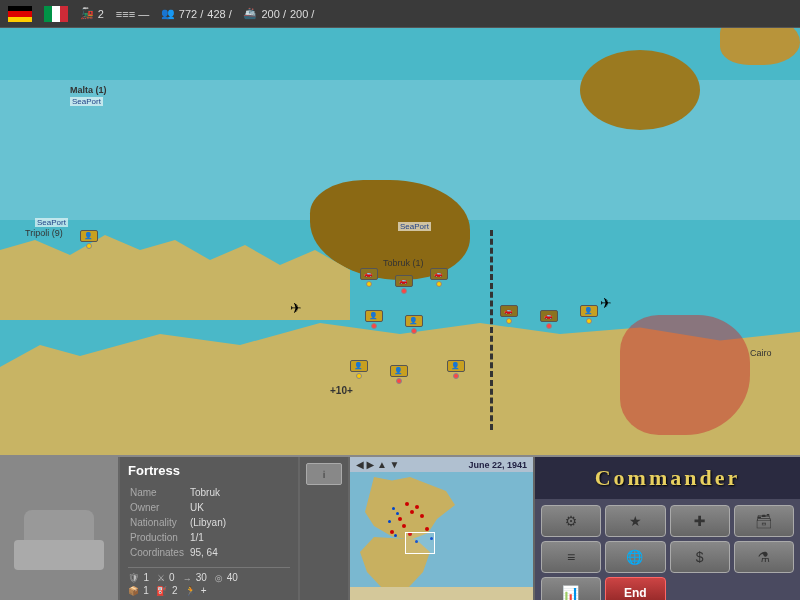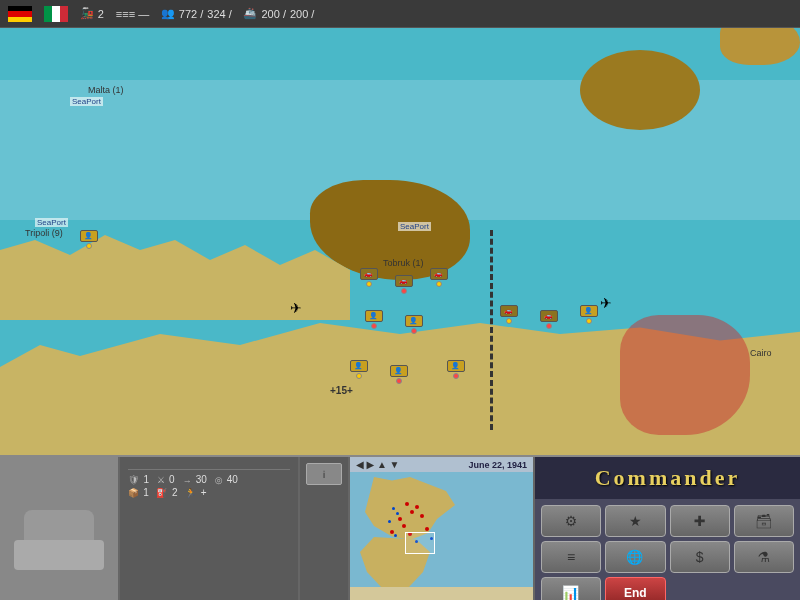--- a/index.html
+++ b/index.html
@@ -455,21 +455,21 @@
     <div class="top-bar-item">
       <span>🚂</span>
       <span>2</span>
     </div>
     <div class="top-bar-item">
       <span>≡≡≡ —</span>
     </div>
     <div class="top-bar-item">
       <span>👥</span>
       <span>772 /</span>
-      <span>324 /</span>
+      <span>428 /</span>
     </div>
     <div class="top-bar-item">
       <span>🚢</span>
       <span>200 /</span>
       <span>200 /</span>
     </div>
   </div>
 
   <div id="map-area">
     <div id="map-canvas">
@@ -479,21 +479,21 @@
 
       <div class="highland-east"></div>
       <div class="highland-top-right"></div>
       <div class="highland-center"></div>
       <div class="land-north-africa"></div>
       <div class="libya-coast"></div>
       <div class="egypt-territory"></div>
 
       <div class="border-line"></div>
 
-      <div class="map-label" style="left:88px; top:85px;">Malta (1)</div>
+      <div class="map-label" style="left:70px; top:85px;font-weight:bold;">Malta (1)</div>
       <div class="seaport-label" style="left:70px; top:97px;">SeaPort</div>
 
       <div class="map-label" style="left:25px; top:228px;">Tripoli (9)</div>
       <div class="seaport-label" style="left:35px; top:218px;">SeaPort</div>
 
       <div class="seaport-label" style="left:398px; top:222px;">SeaPort</div>
       <div class="map-label" style="left:383px; top:258px;">Tobruk (1)</div>
 
       <div class="map-label" style="left:750px; top:348px;">Cairo</div>
 
@@ -550,21 +550,21 @@
       <div class="unit-marker" style="left:390px; top:365px;">
         <div class="unit-icon infantry">👤</div>
         <div class="unit-dot red"></div>
       </div>
 
       <div class="unit-marker" style="left:447px; top:360px;">
         <div class="unit-icon infantry">👤</div>
         <div class="unit-dot red"></div>
       </div>
 
-      <div class="coord-marker" style="left:330px; top:385px;">+15+</div>
+      <div class="coord-marker" style="left:330px; top:385px;">+10+</div>
 
       <div class="unit-marker" style="left:290px; top:300px;">
         <div style="font-size:14px;">✈</div>
       </div>
 
       <div class="unit-marker" style="left:600px; top:295px;">
         <div style="font-size:14px;">✈</div>
       </div>
     </div>
   </div>
@@ -573,20 +573,45 @@
 
     <div id="unit-image">
       <div class="fortress-img">
         <div class="fortress-barrel"></div>
         <div class="fortress-body"></div>
         <div class="fortress-base"></div>
       </div>
     </div>
 
     <div id="unit-info">
+      <div class="unit-title">Fortress</div>
+      <table>
+        <tbody>
+            <tr>
+          <td>Name</td>
+          <td>Tobruk</td>
+        </tr>
+        <tr>
+          <td>Owner</td>
+          <td>UK</td>
+        </tr>
+        <tr>
+          <td>Nationality</td>
+          <td>(Libyan)</td>
+        </tr>
+        <tr>
+          <td>Production</td>
+          <td>1/1</td>
+        </tr>
+        <tr>
+          <td>Coordinates</td>
+          <td>95, 64</td>
+        </tr>
+      </tbody>
+        </table>
 
       <div style="display:flex; gap:8px; margin-top:6px; padding-top:4px; border-top:1px solid #777;">
         <div class="stat-group">
           <span style="font-size:9px; color:#bbb;">🛡</span>
           <span style="font-size:10px; color:#ddd;">1</span>
         </div>
         <div class="stat-group">
           <span style="font-size:9px; color:#bbb;">⚔</span>
           <span style="font-size:10px; color:#ddd;">0</span>
         </div>

